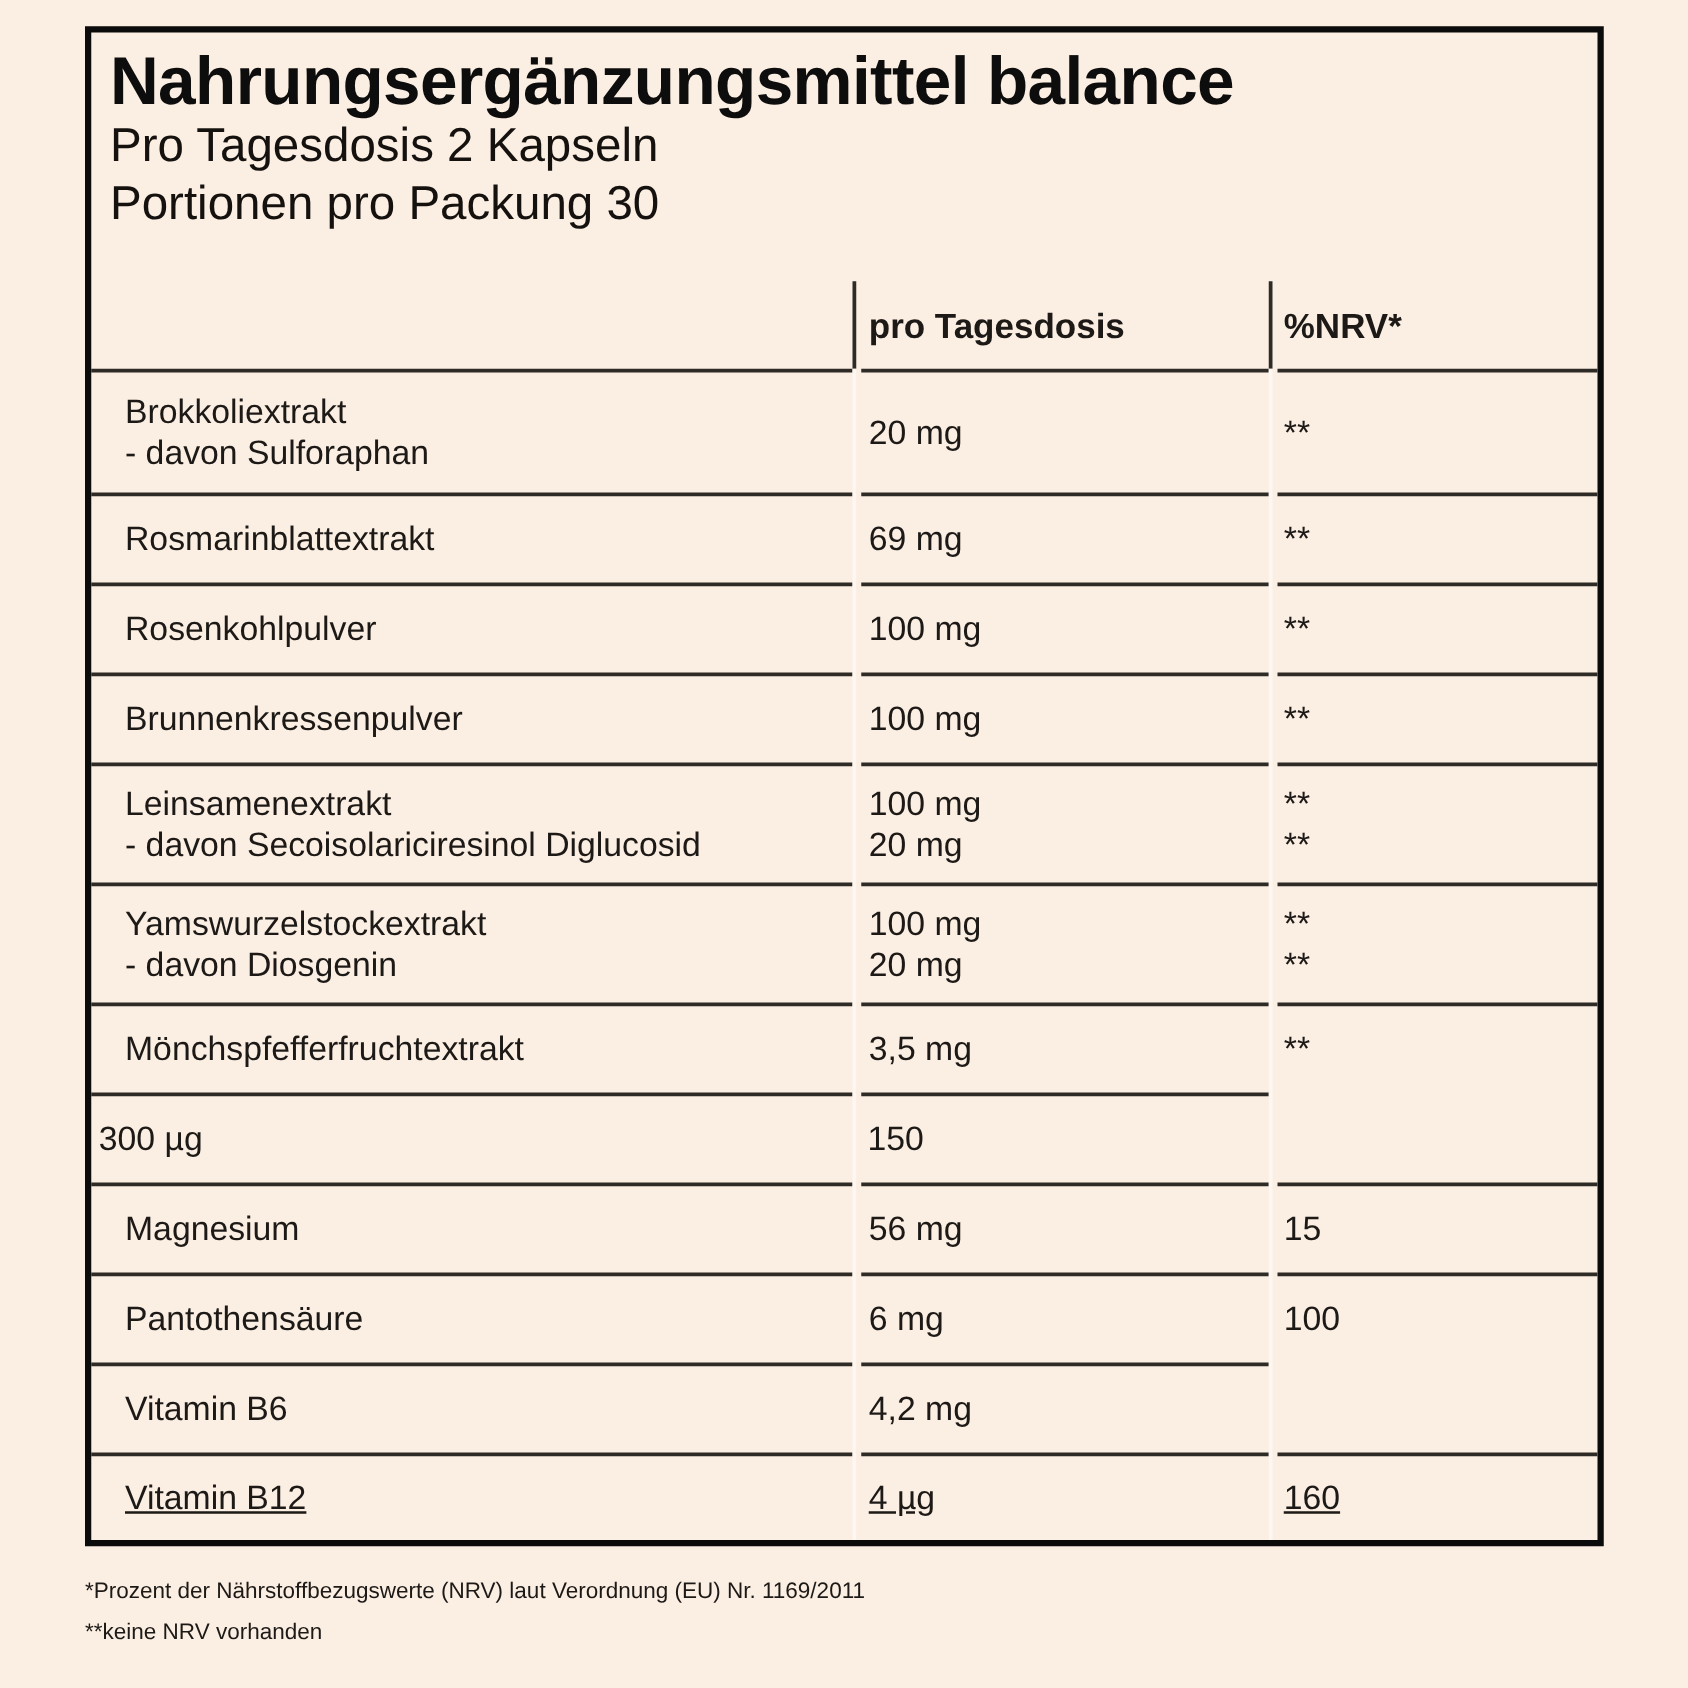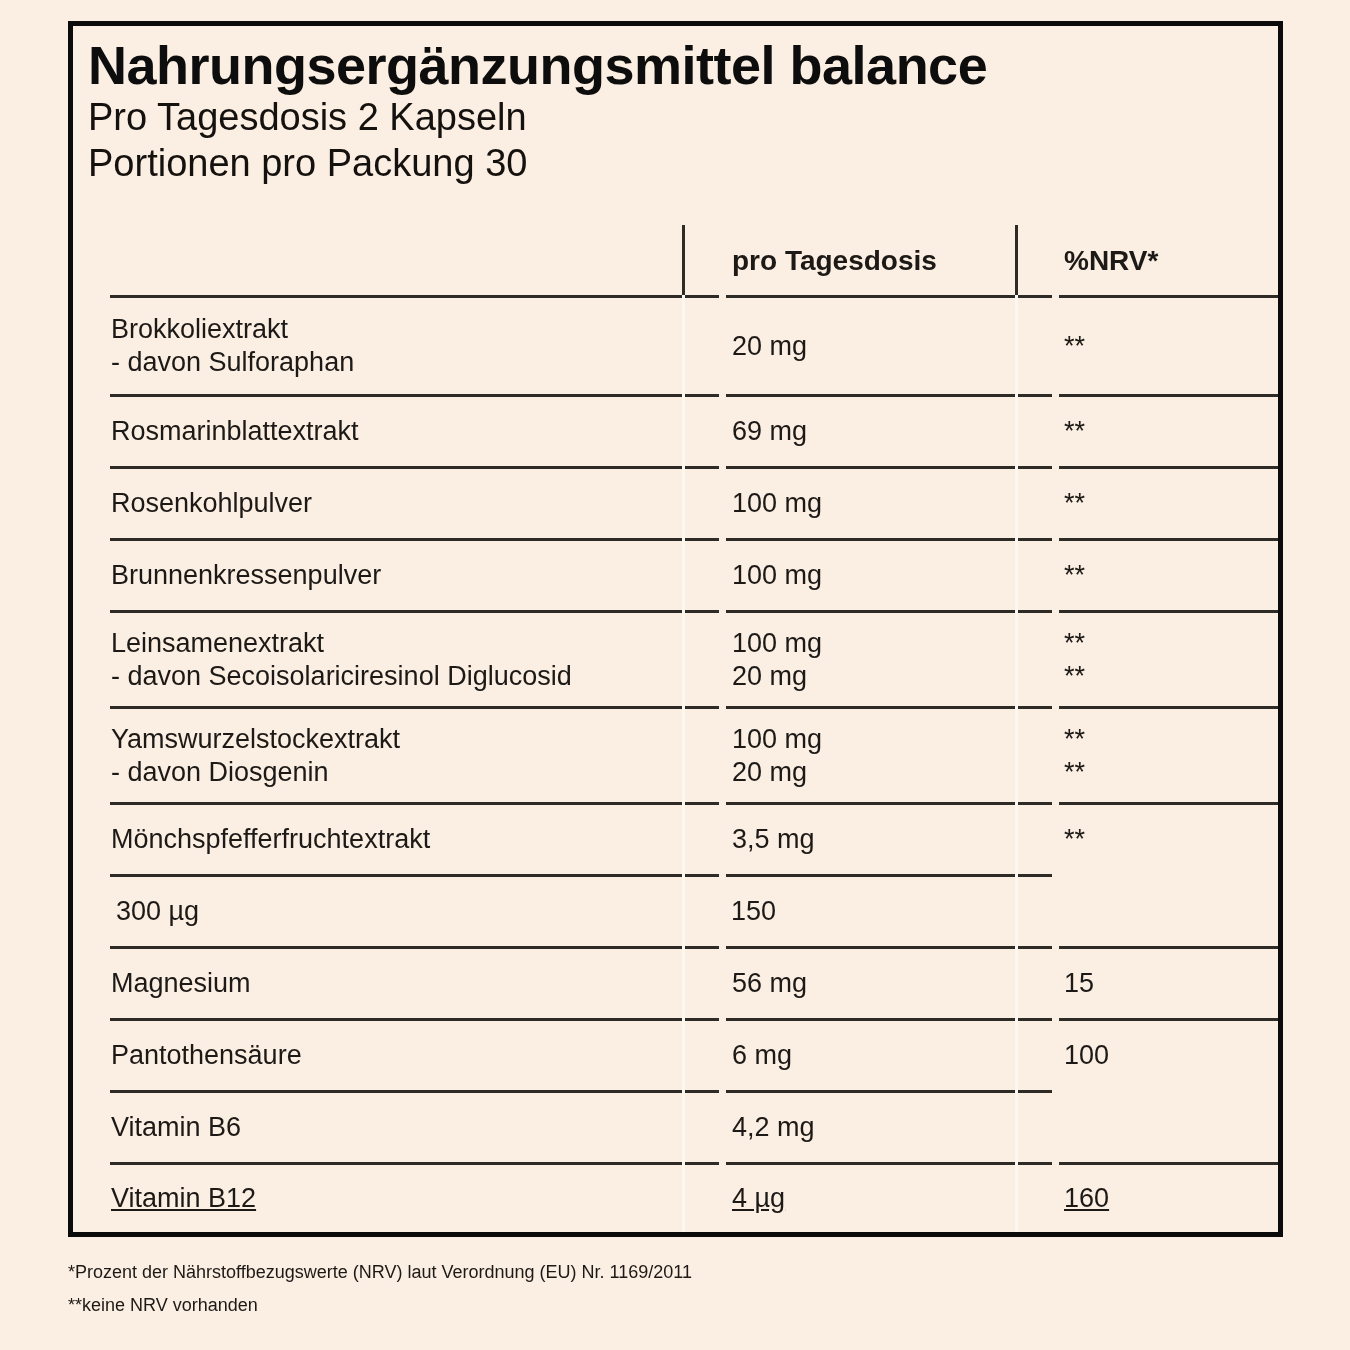--- a/index.html
+++ b/index.html
@@ -28,34 +28,33 @@
     line-height: 58px; color: #0d0d0d; white-space: nowrap;
   }
   .subtitle { font-size: 38px; font-weight: 400; line-height: 46px; color: #14110e; white-space: nowrap; }
 
   
   .tbl { position: relative; width: 100%; }
   .row {
     display: grid;
     grid-template-columns: 609px 326px 1fr;
     column-gap: 7px;
-    margin-left: 37px;
   }
   .h-header { height: 70px; }
   .h-first  { height: 99px; }
   .h-single { height: 72px; }
   .h-double { height: 96px; }
   .h-last   { height: 70px; text-decoration: underline; }
 
   .cell {
     display: flex; flex-direction: column; justify-content: center;
     overflow: hidden;
   }
   .row:not(.h-header) .cell { border-top: 3px solid #2e2a25; }
-  .c1 { padding-left: 1px; }
+  .c1 { padding-left: 27px; }
   .c2 { padding-left: 6px; }
   .c3 { padding-left: 5px; }
 
   .line { font-size: 27px; line-height: 33px; white-space: nowrap; }
   .hdr .line { font-size: 28px; font-weight: 700; }
 
   
   .vline { position: absolute; width: 3px; pointer-events: none; }
   .v-dark  { top: 199px; height: 70px;  background: #2e2a25; }
   .v-light { top: 269px; height: 937px; background: #fdf7f1; }

